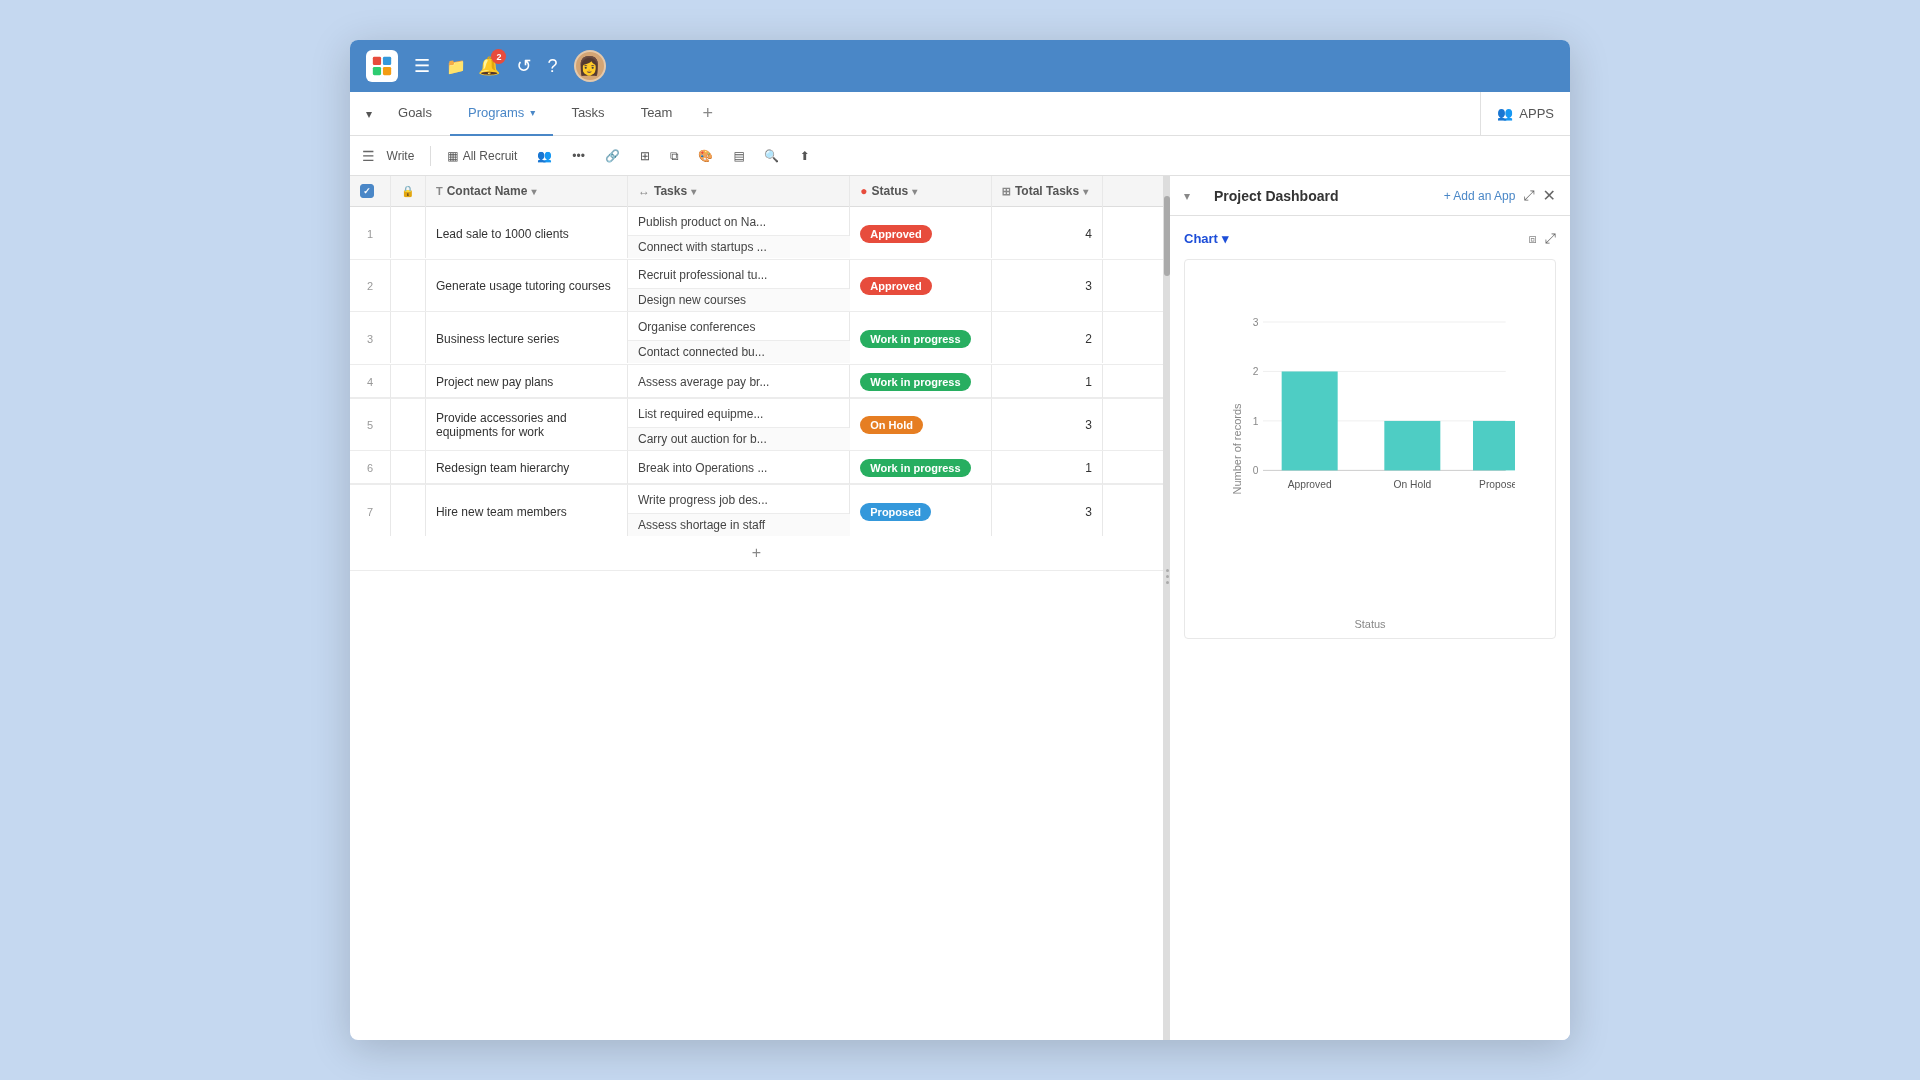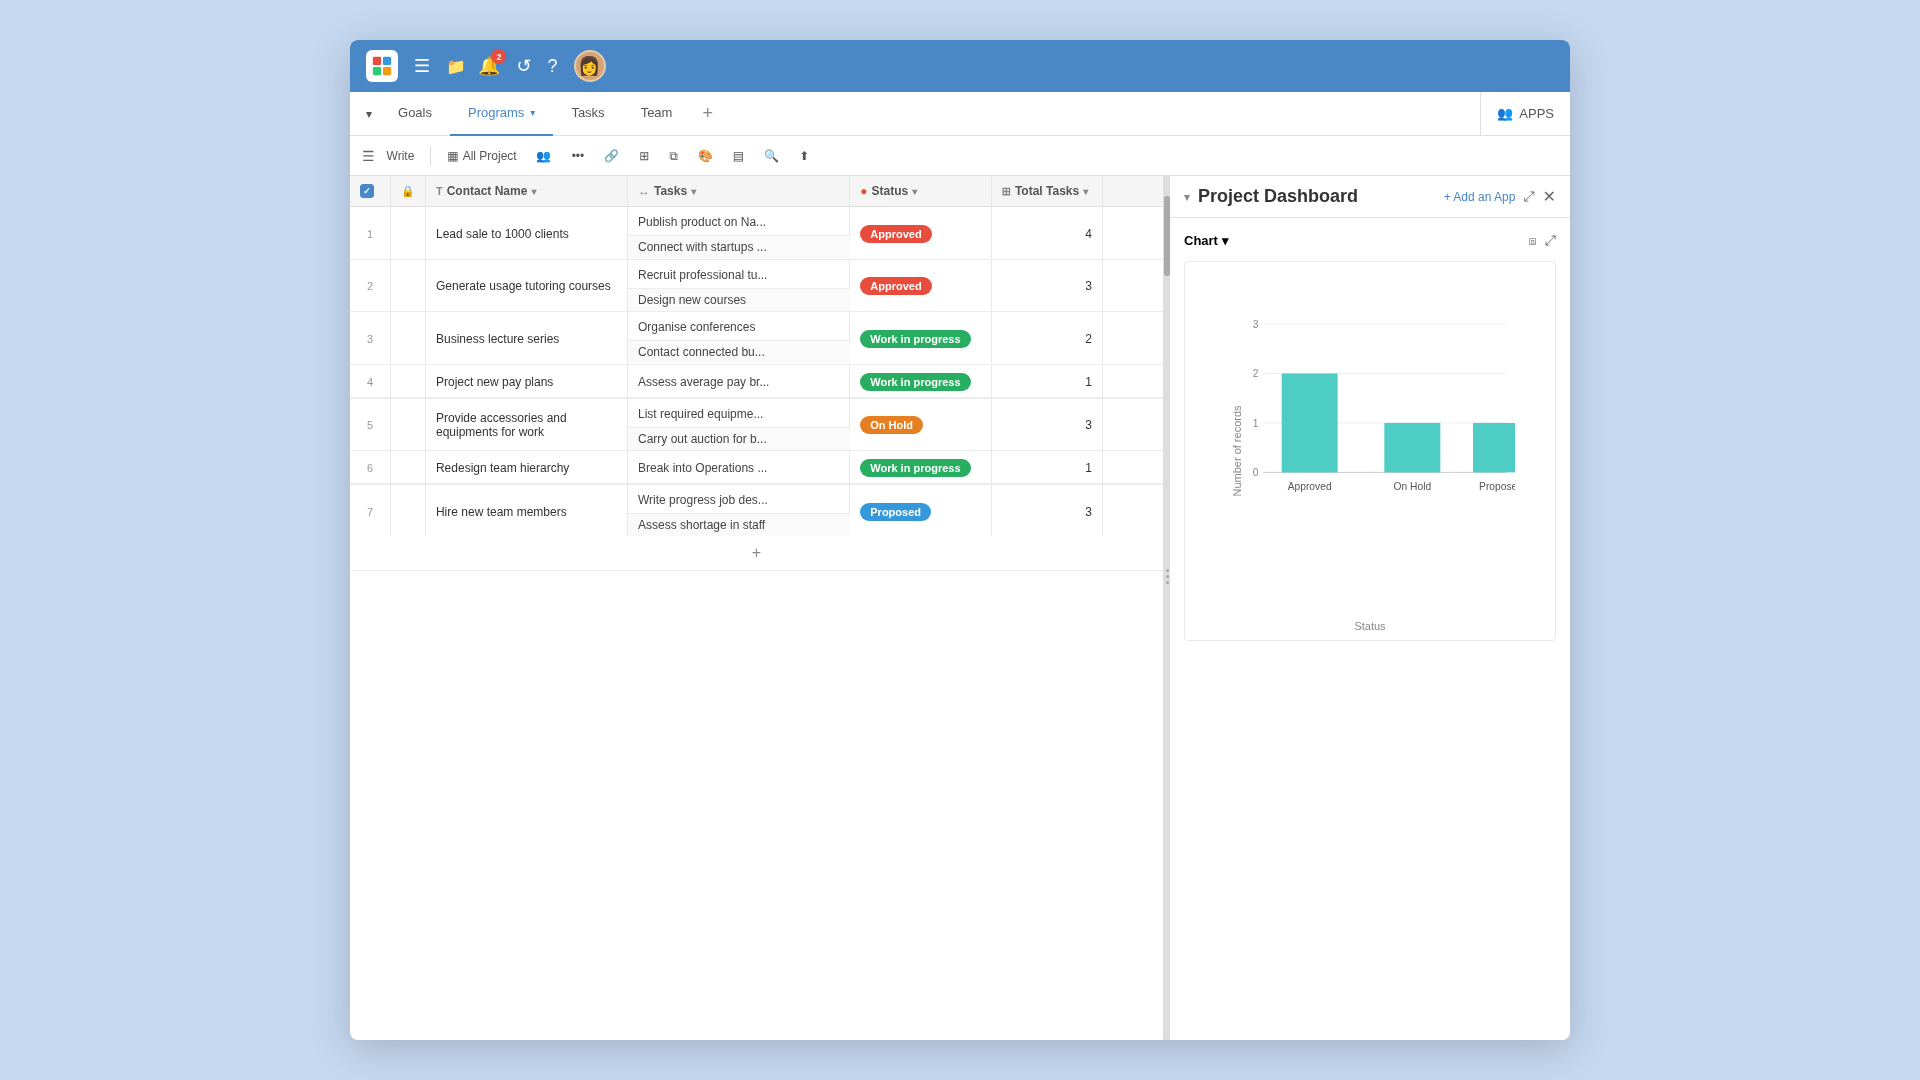--- a/index.html
+++ b/index.html
@@ -308,24 +308,25 @@
       flex-direction: column;
     }
     .dashboard-header {
       display: flex;
       align-items: center;
       padding: 10px 14px;
       border-bottom: 1px solid #e0e0e0;
       gap: 8px;
     }
     .dashboard-title {
-      font-size: 18px;
+      font-size: 14px;
       font-weight: 600;
       color: #333;
       flex: 1;
+      margin-left: 16px;
     }
     .dashboard-collapse {
       color: #888;
       font-size: 12px;
       cursor: pointer;
     }
     .dashboard-add-btn {
       font-size: 12px;
       color: #4a87c7;
       cursor: pointer;
@@ -351,21 +352,21 @@
     }
     .chart-toolbar {
       display: flex;
       align-items: center;
       gap: 8px;
       margin-bottom: 12px;
     }
     .chart-label {
       font-size: 13px;
       font-weight: 600;
-      color: #000000;
+      color: #1d4ed8;
       display: flex;
       align-items: center;
       gap: 4px;
       cursor: pointer;
     }
     .chart-filter-icon {
       color: #888;
       font-size: 13px;
       margin-left: auto;
     }
@@ -455,21 +456,21 @@
   </div>
 
   <div class="toolbar">
     <span class="toolbar-icon">☰</span>
     <span class="toolbar-btn">
       <span>Write</span>
     </span>
     <div class="toolbar-divider"></div>
     <span class="toolbar-btn">
       <span>▦</span>
-      <span>All Project</span>
+      <span>All Recruit</span>
     </span>
     <span class="toolbar-btn">
       <span>👥</span>
     </span>
     <span class="toolbar-btn">•••</span>
     <span class="toolbar-btn">🔗</span>
     <span class="toolbar-btn">⊞</span>
     <span class="toolbar-btn">⧉</span>
     <span class="toolbar-btn">🎨</span>
     <span class="toolbar-btn">▤</span>

